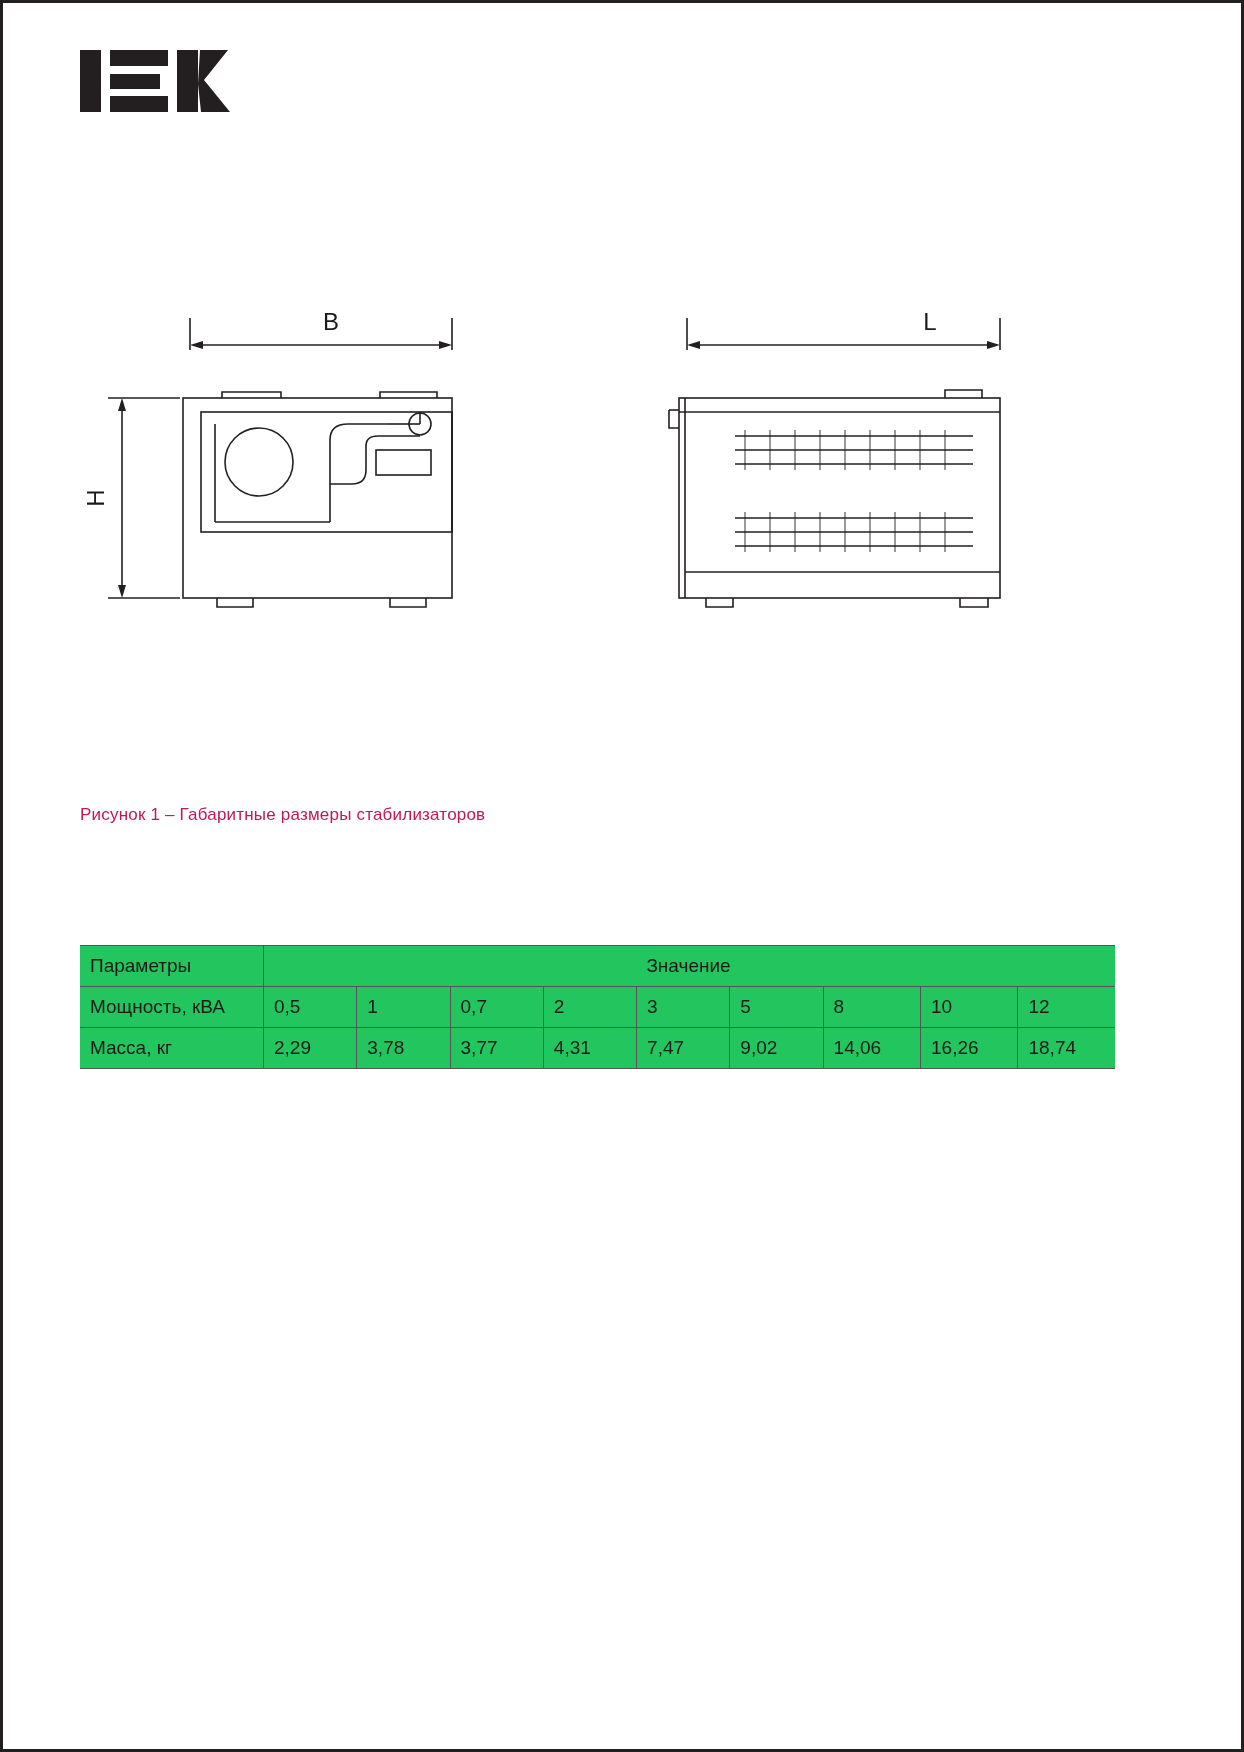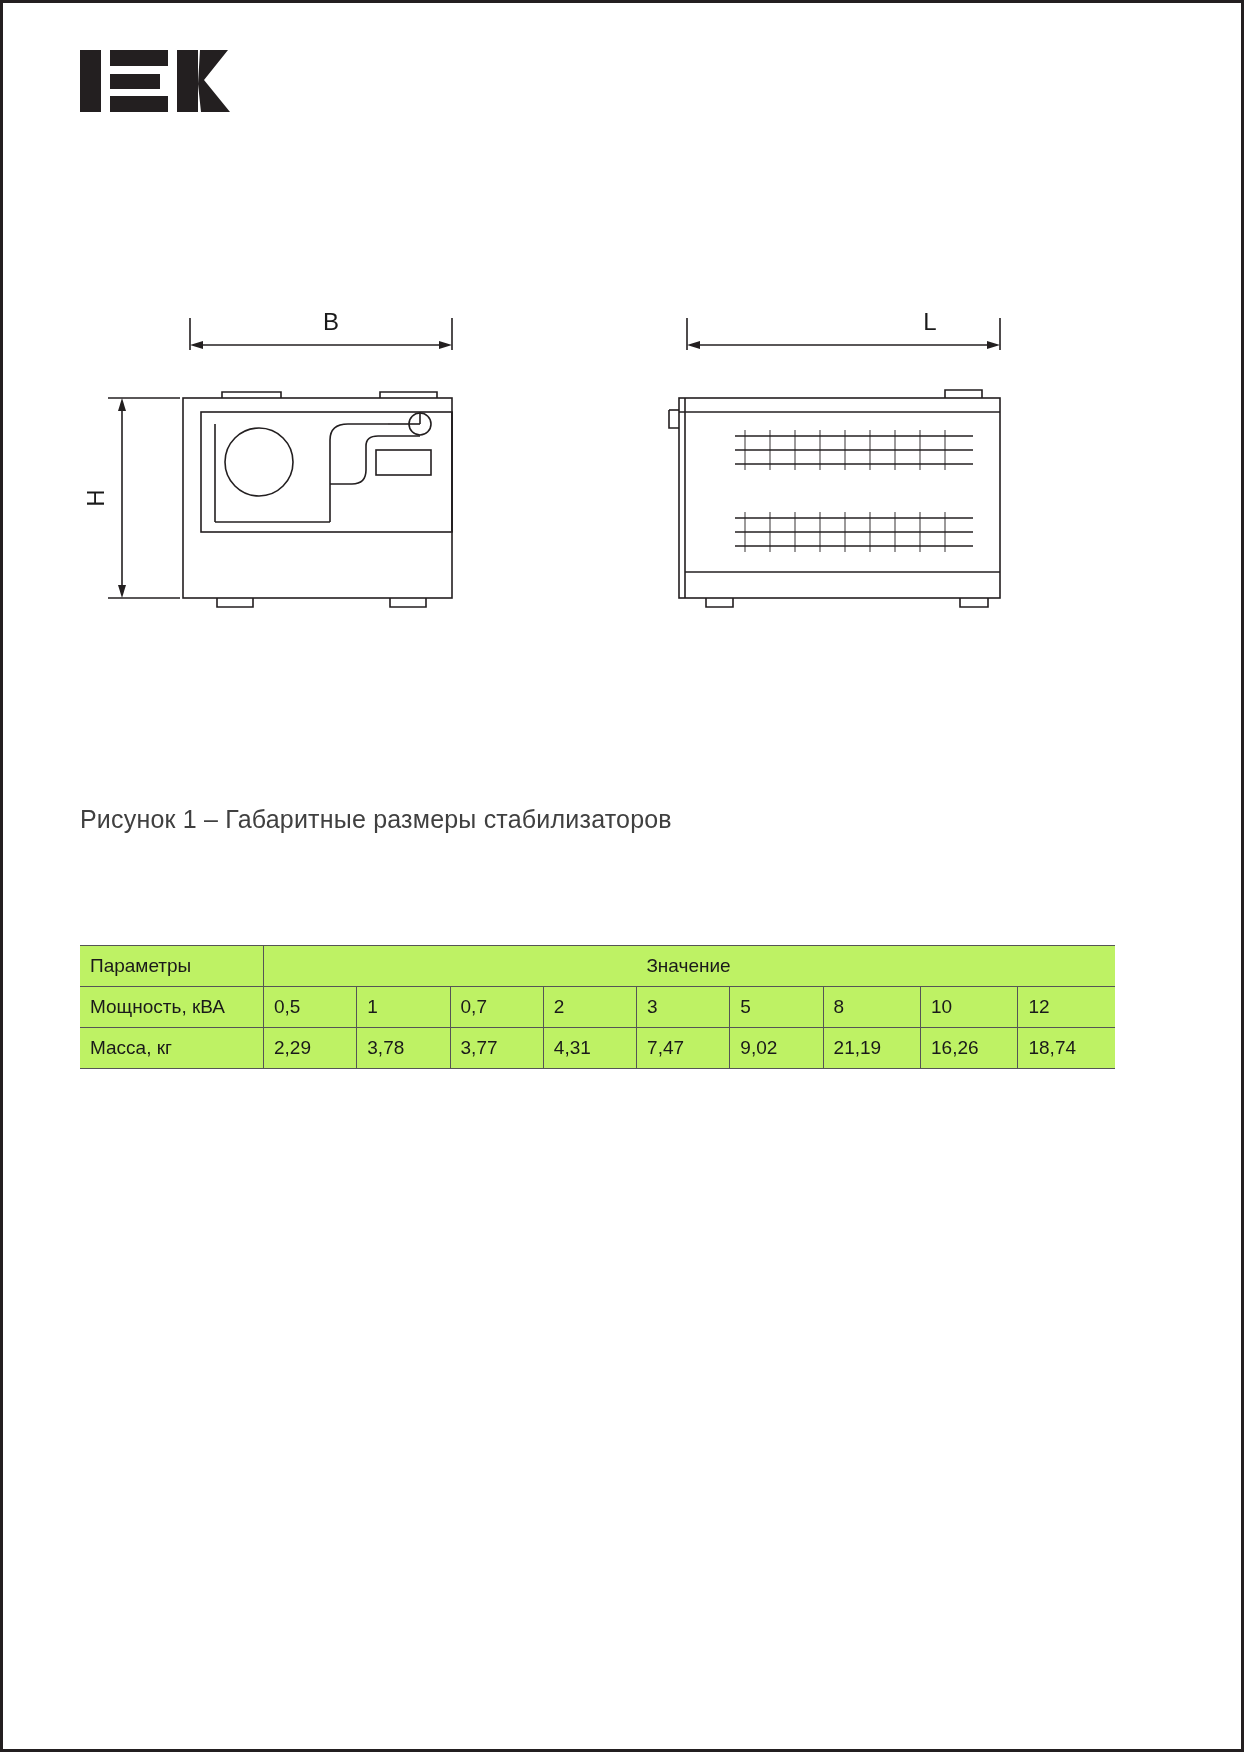--- a/index.html
+++ b/index.html
@@ -46,23 +46,23 @@
     top: 300px;
     width: 1244px;
     height: 380px;
   }
 
   
   .caption {
     position: absolute;
     left: 80px;
     top: 805px;
-    font-size: 25px;
+    font-size: 17px;
     letter-spacing: 0.2px;
-    color: #404040;
+    color: #be185d;
     white-space: nowrap;
   }
 
   
   .spec-table {
     position: absolute;
     left: 80px;
     top: 945px;
     width: 1035px;
     border-collapse: collapse;
@@ -70,21 +70,21 @@
     color: #1a1a1a;
   }
   .spec-table td {
     border-top: 1.4px solid #555;
     border-bottom: 1.4px solid #555;
     border-left: 1.4px solid #555;
     border-right: 1.4px solid #555;
     padding: 9px 12px 9px 10px;
     height: 22px;
     vertical-align: middle;
-    background: #bef264;
+    background: #22c55e;
   }
   .spec-table tr td:first-child {
     border-left: none;
   }
   .spec-table tr td:last-child {
     border-right: none;
   }
   .spec-table tr:first-child td {
     border-top: 1.4px solid #555;
   }
@@ -253,19 +253,19 @@
 
 
       <tr>
         <td class="col-param">Масса, кг</td>
         <td class="col-val">2,29</td>
         <td class="col-val">3,78</td>
         <td class="col-val">3,77</td>
         <td class="col-val">4,31</td>
         <td class="col-val">7,47</td>
         <td class="col-val">9,02</td>
-        <td class="col-val">21,19</td>
+        <td class="col-val">14,06</td>
         <td class="col-val">16,26</td>
         <td class="col-val">18,74</td>
       </tr>
     </tbody>
   </table>
 </div>
 
 </body></html>

